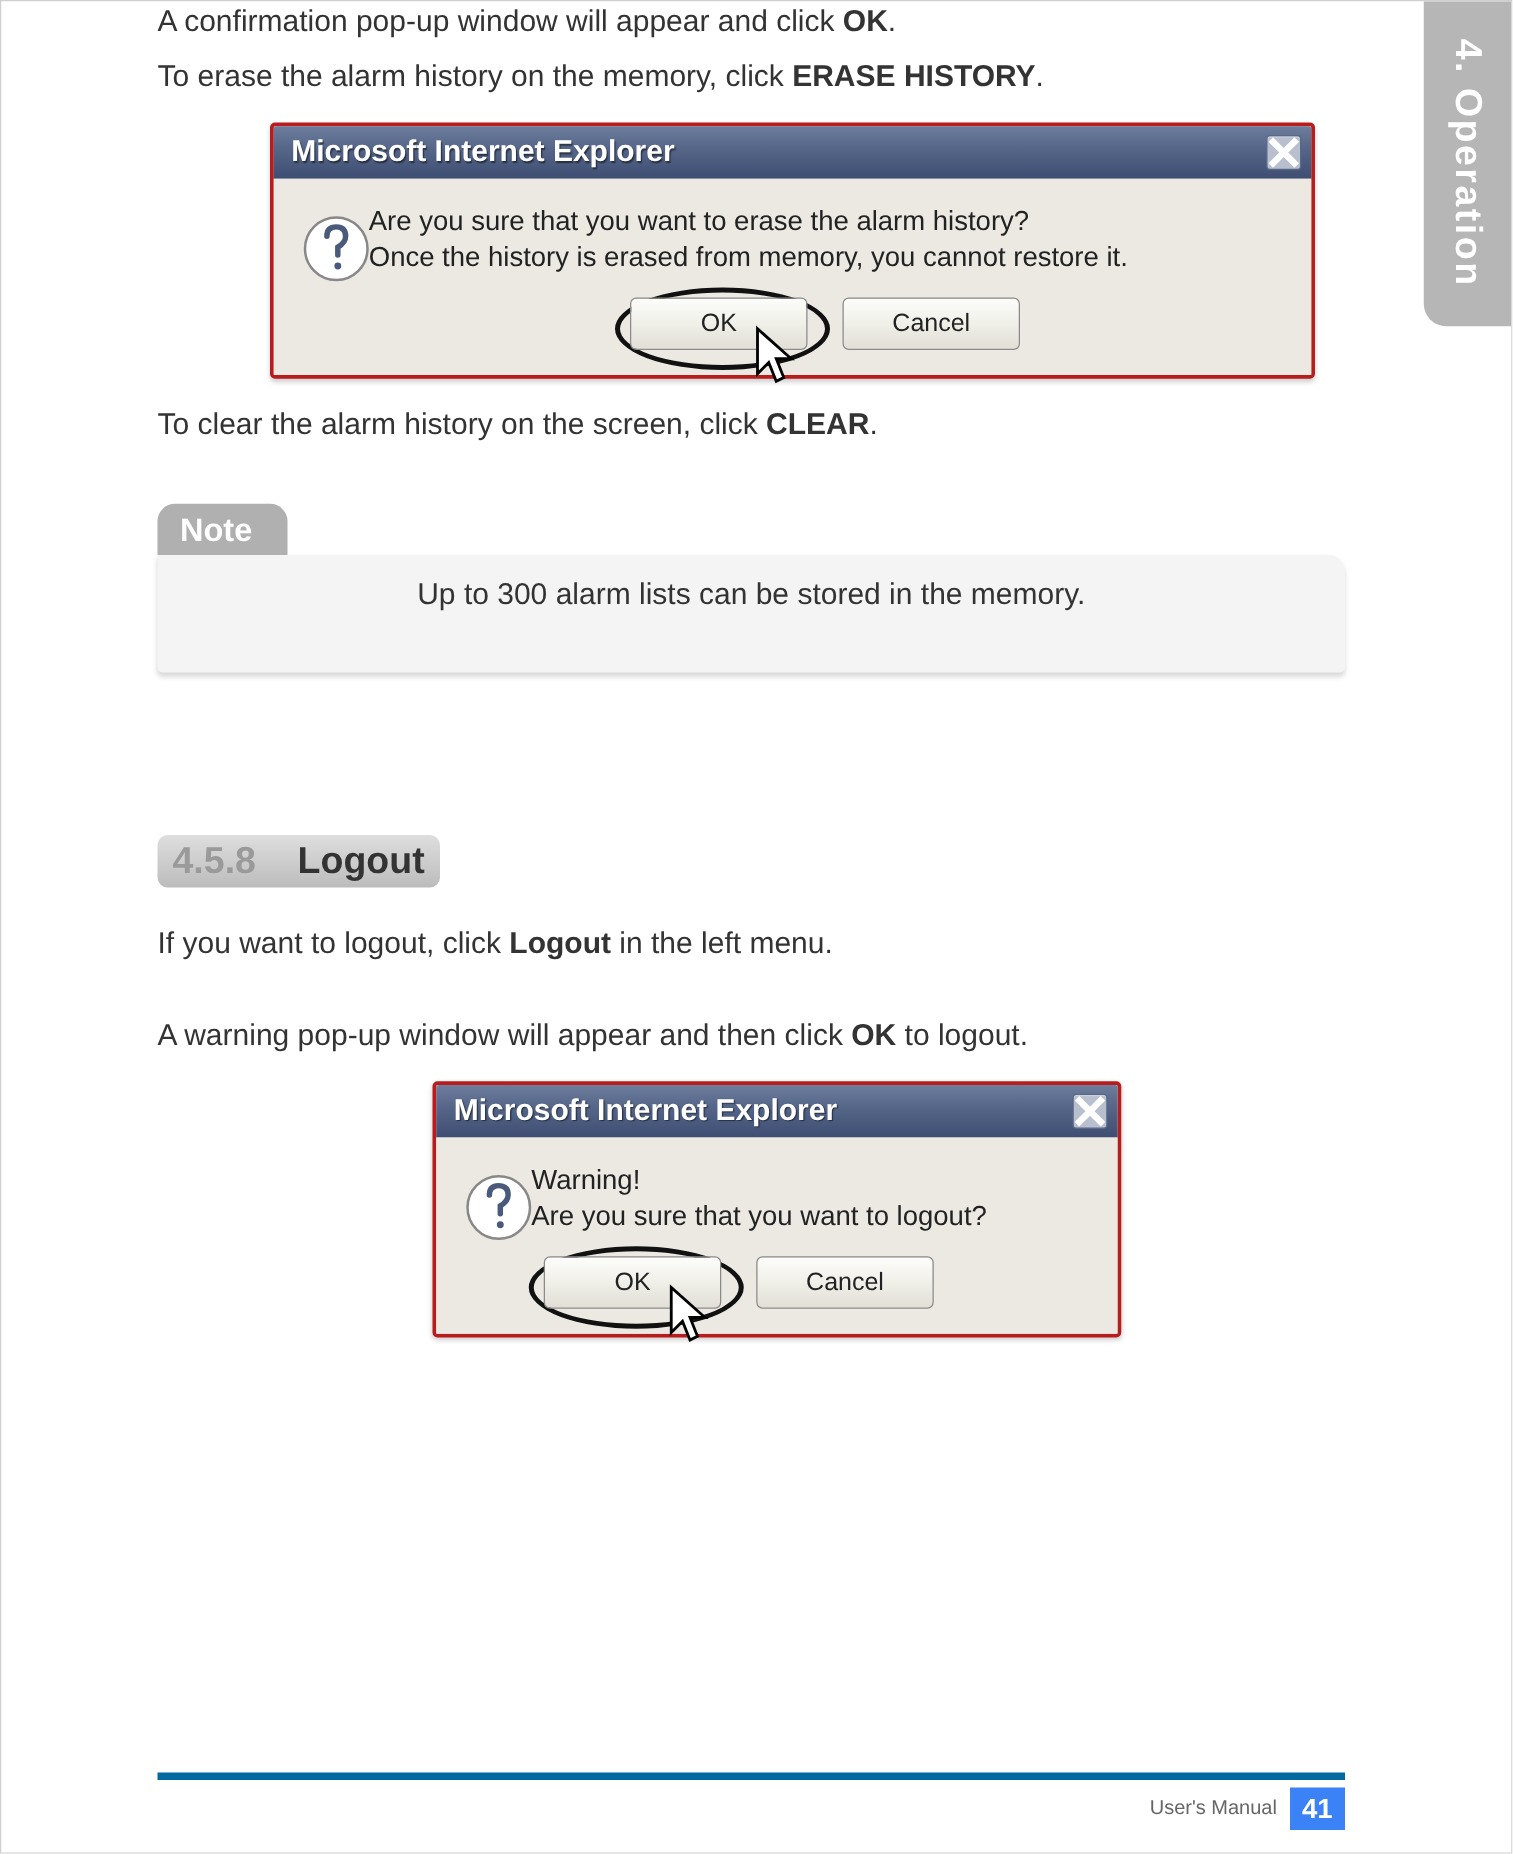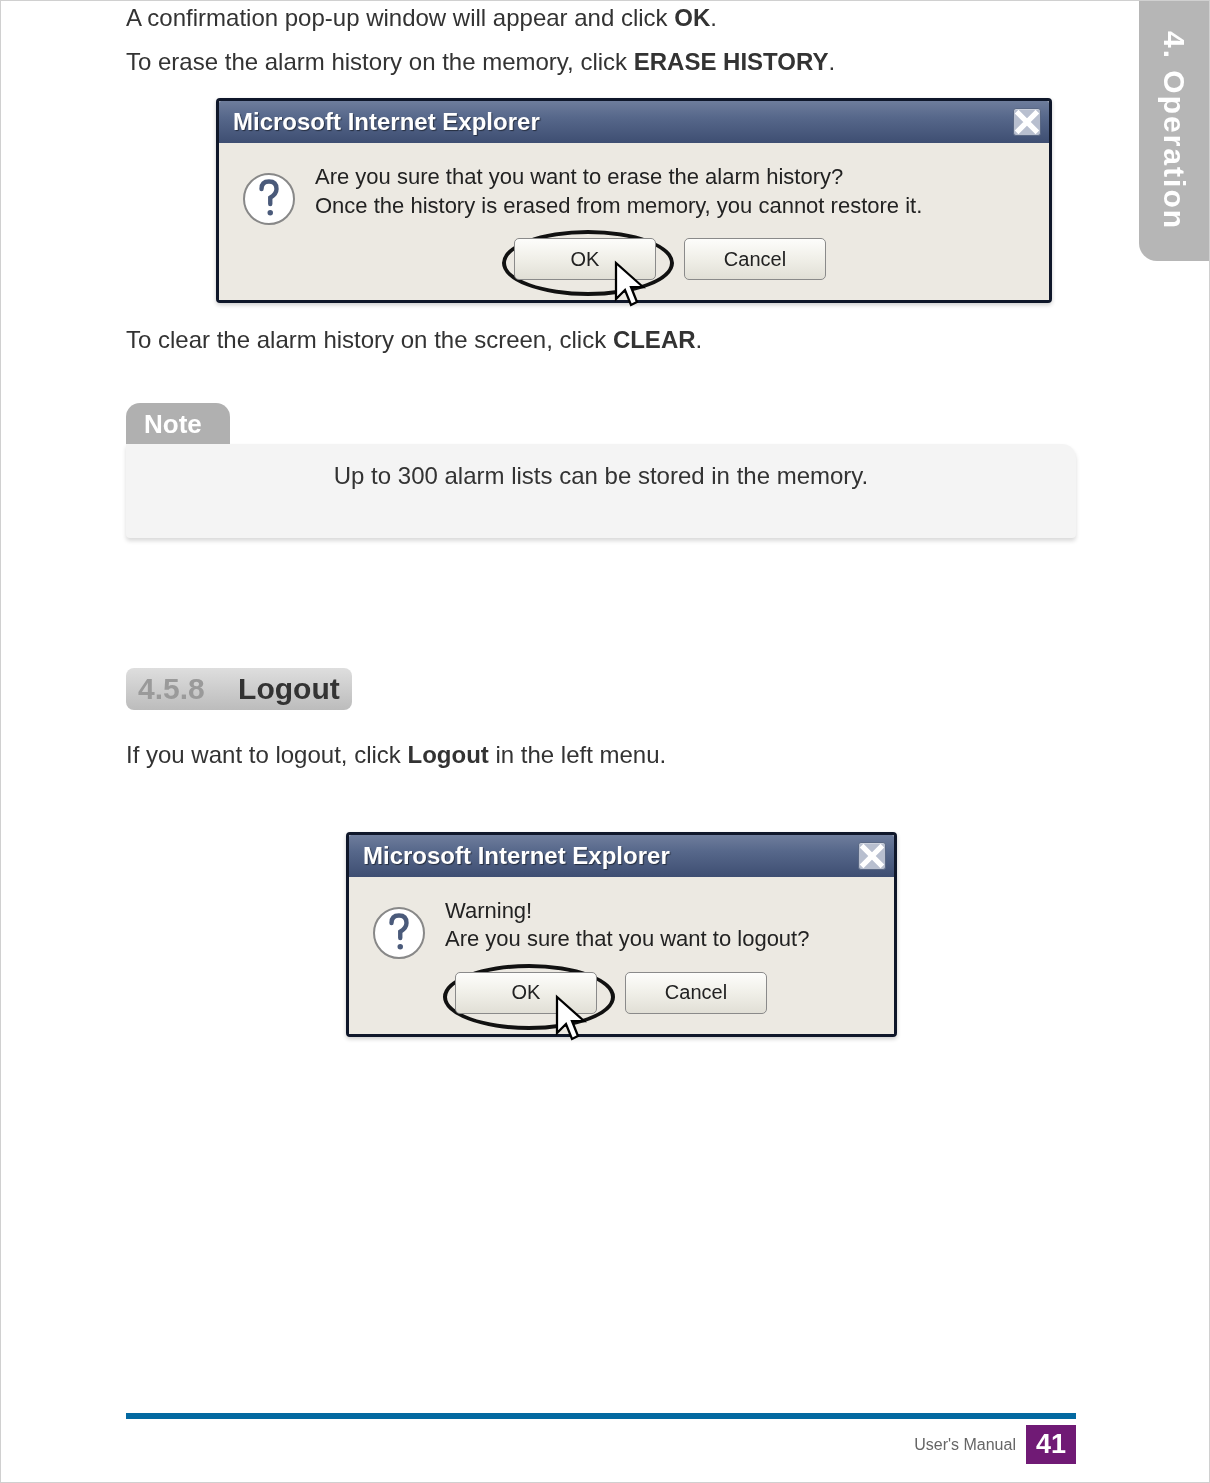--- a/index.html
+++ b/index.html
@@ -30,21 +30,21 @@
     font-size: 24px;
     line-height: 1.4;
     color: #333;
     margin: 0 0 10px 0;
   }
   .dialog-wrap {
     margin: 20px 0 20px 90px;
   }
   .dialog {
     background: #e7e3de;
-    border: 3px solid #0f172a;
+    border: 3px solid #b91c1c;
     border-radius: 4px;
     box-shadow: 0 2px 4px rgba(0,0,0,.2);
   }
   .dialog.lg { width: 830px; }
   .dialog.sm { width: 545px; margin-left: 130px; }
   .dialog-titlebar {
     background: linear-gradient(to bottom, #6e7d9c 0%, #56678a 40%, #3e4e72 100%);
     padding: 7px 8px 7px 14px;
     display: flex;
     align-items: center;
@@ -70,21 +70,20 @@
     color: #fff;
     font-weight: bold;
     font-size: 18px;
     box-shadow: inset 0 1px 0 rgba(255,255,255,.3);
     cursor: pointer;
   }
   .dialog-body {
     background: #ece9e2;
     padding: 20px 24px 20px 24px;
     display: flex;
-    gap: 20px;
     align-items: flex-start;
   }
   .dialog-q-icon {
     width: 48px;
     height: 48px;
     border-radius: 50%;
     border: 2px solid #888;
     background: #fff;
     position: relative;
     margin-top: 10px;
@@ -208,24 +207,24 @@
     display: flex;
     justify-content: flex-end;
     align-items: center;
     gap: 10px;
   }
   .footer-text {
     font-size: 16px;
     color: #666;
   }
   .footer-num {
-    background: #701a75;
-    color: #fff;
-    font-weight: bold;
-    font-size: 27px;
+    background: #3b82f6;
+    color: #fff;
+    font-weight: bold;
+    font-size: 22px;
     padding: 4px 10px;
   }
   b, .bold { font-weight: bold; }
   .paragraph-gap { height: 30px; }
 </style>
 </head>
 <body>
 
 <div class="page">
 
@@ -298,20 +297,23 @@
     <div class="section-heading">
       <span class="section-num">4.5.8</span>
       <span>&nbsp;&nbsp;</span>
       <span class="section-title">Logout</span>
     </div>
 
     <p class="body-text">
       <span>If you want to logout, click </span><b>Logout</b><span> in the left menu.</span>
     </p>
     <div class="paragraph-gap"></div>
+    <p class="body-text">
+      <span>A warning pop-up window will appear and then click </span><b>OK</b><span> to logout.</span>
+    </p>
 
     
     <div class="dialog-wrap">
       <div class="dialog sm">
         <div class="dialog-titlebar">
           <span class="dialog-title">Microsoft Internet Explorer</span>
           <span class="dialog-close">
             <svg viewBox="0 0 10 10">
                 <path d="M1 1 L9 9 M9 1 L1 9" stroke="#fff" stroke-width="2" fill="none"></path>
               </svg>

